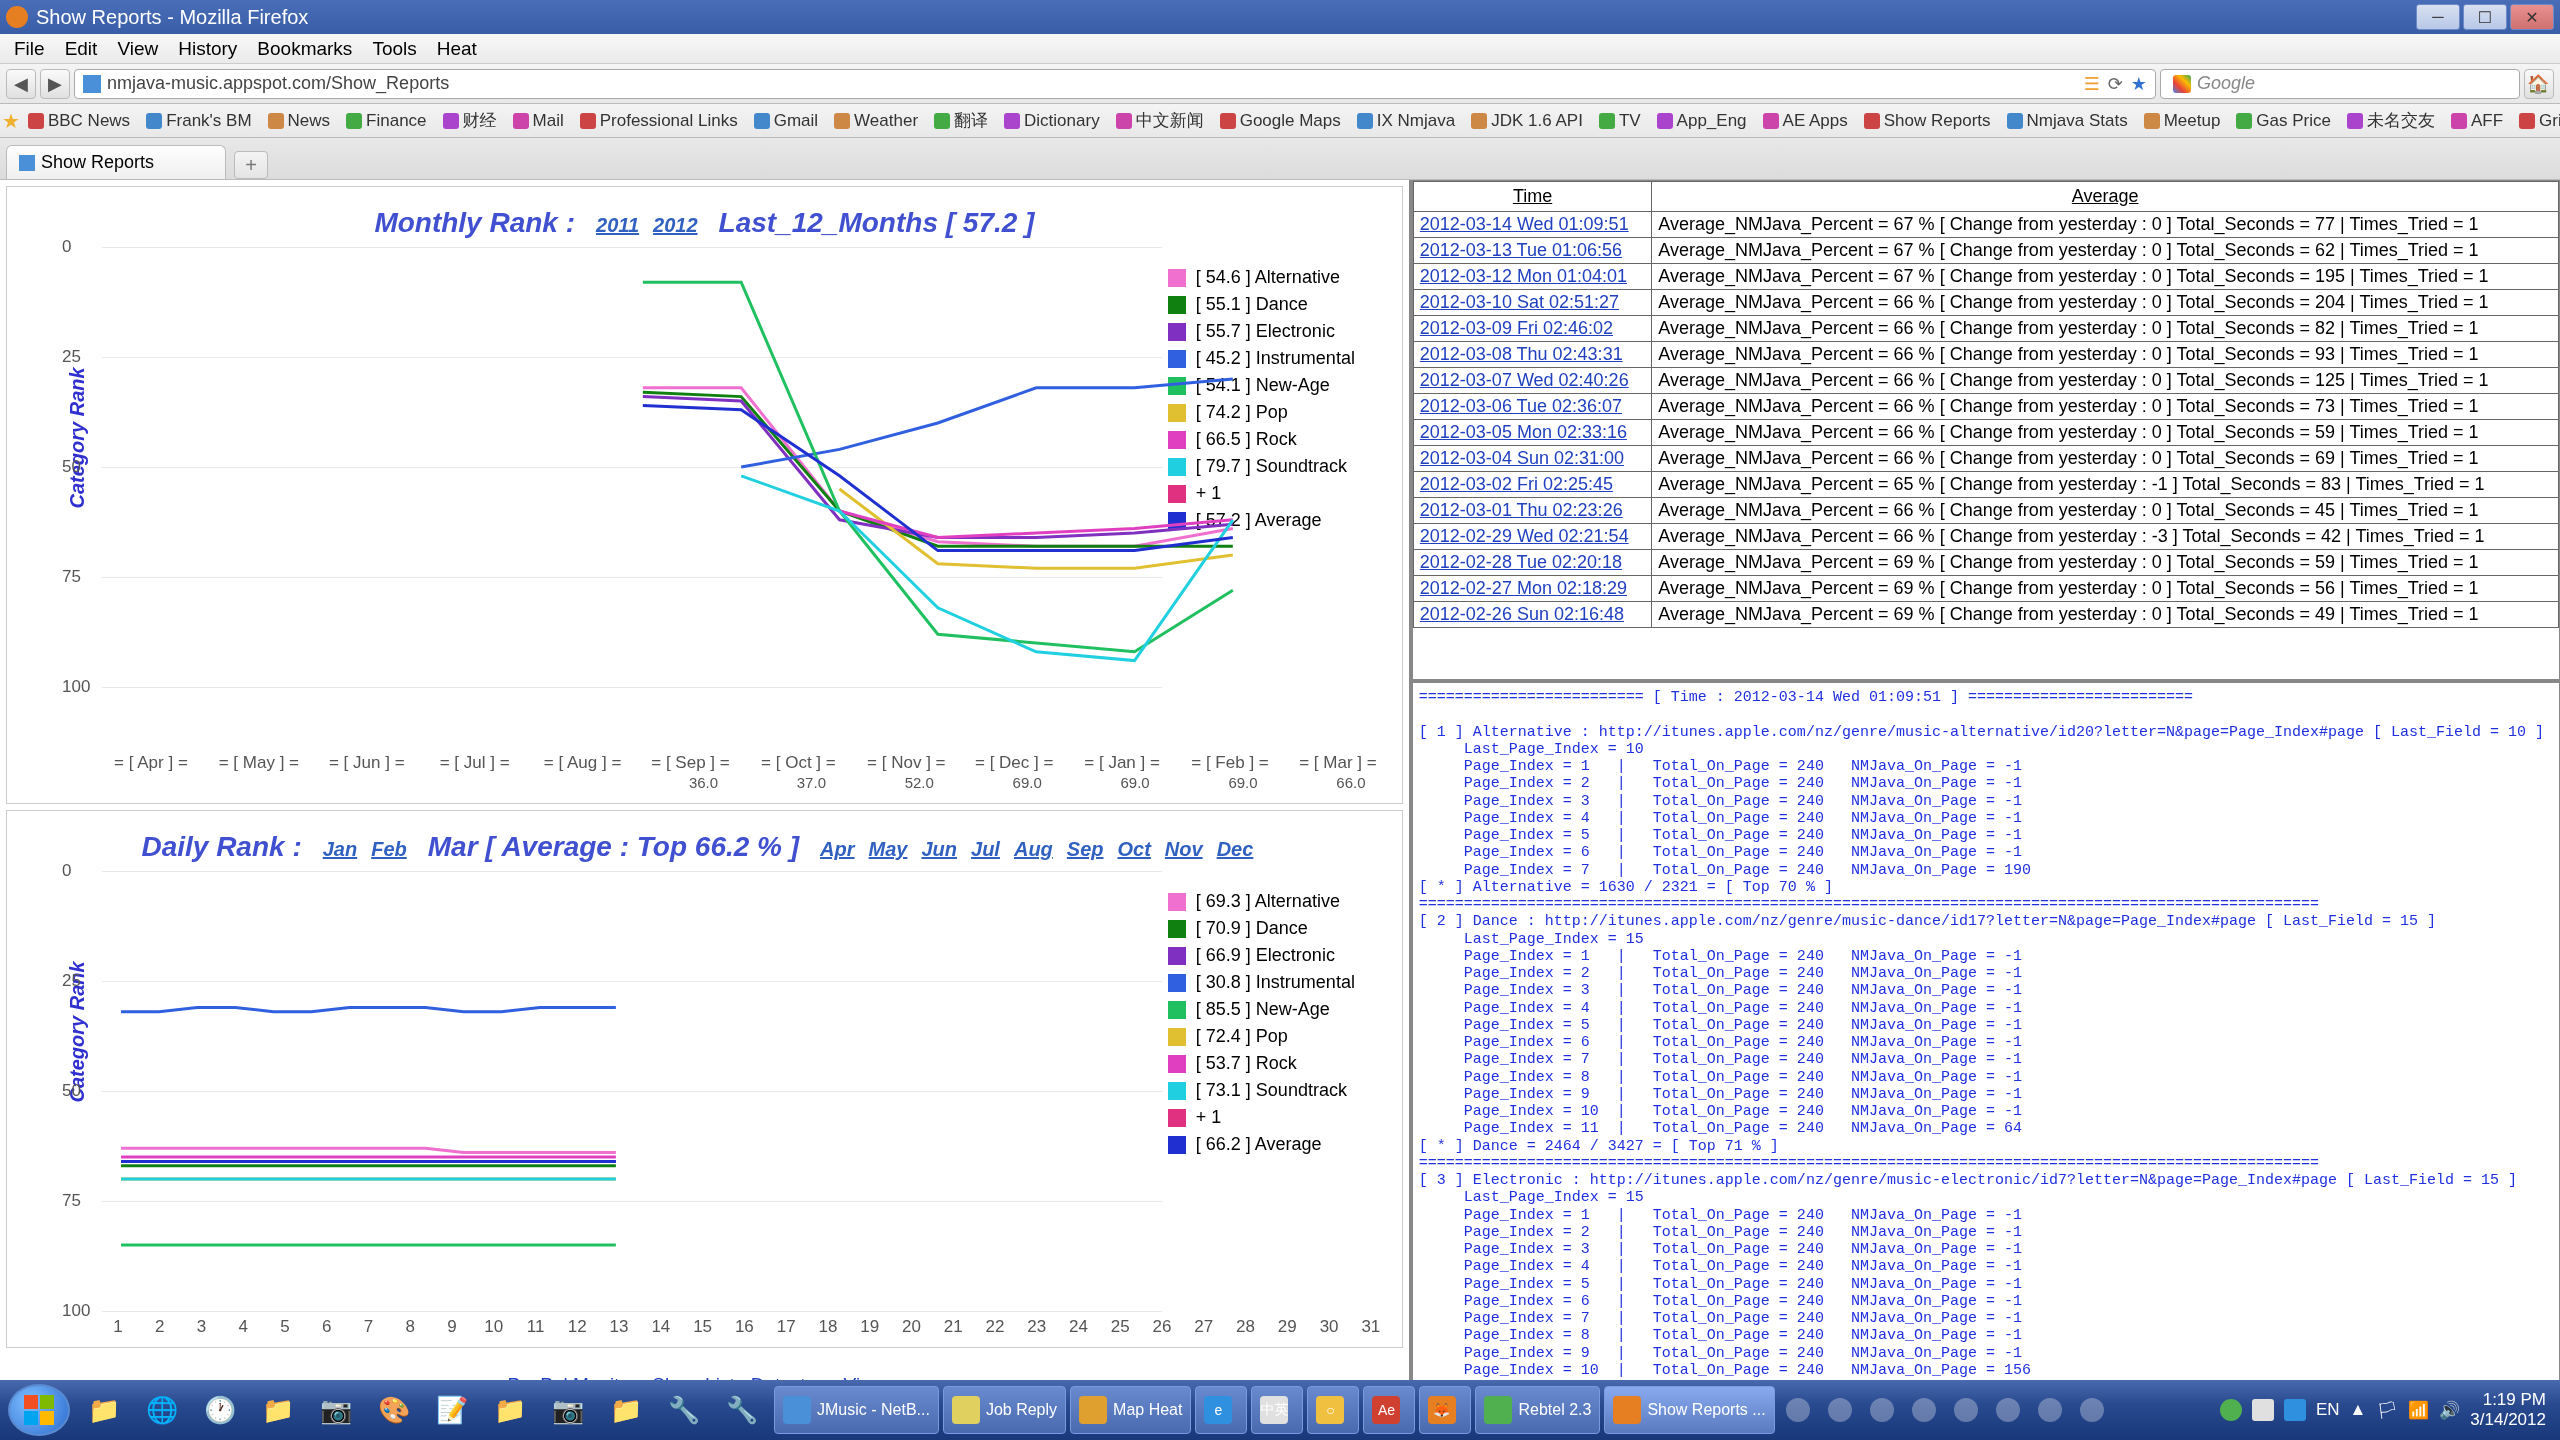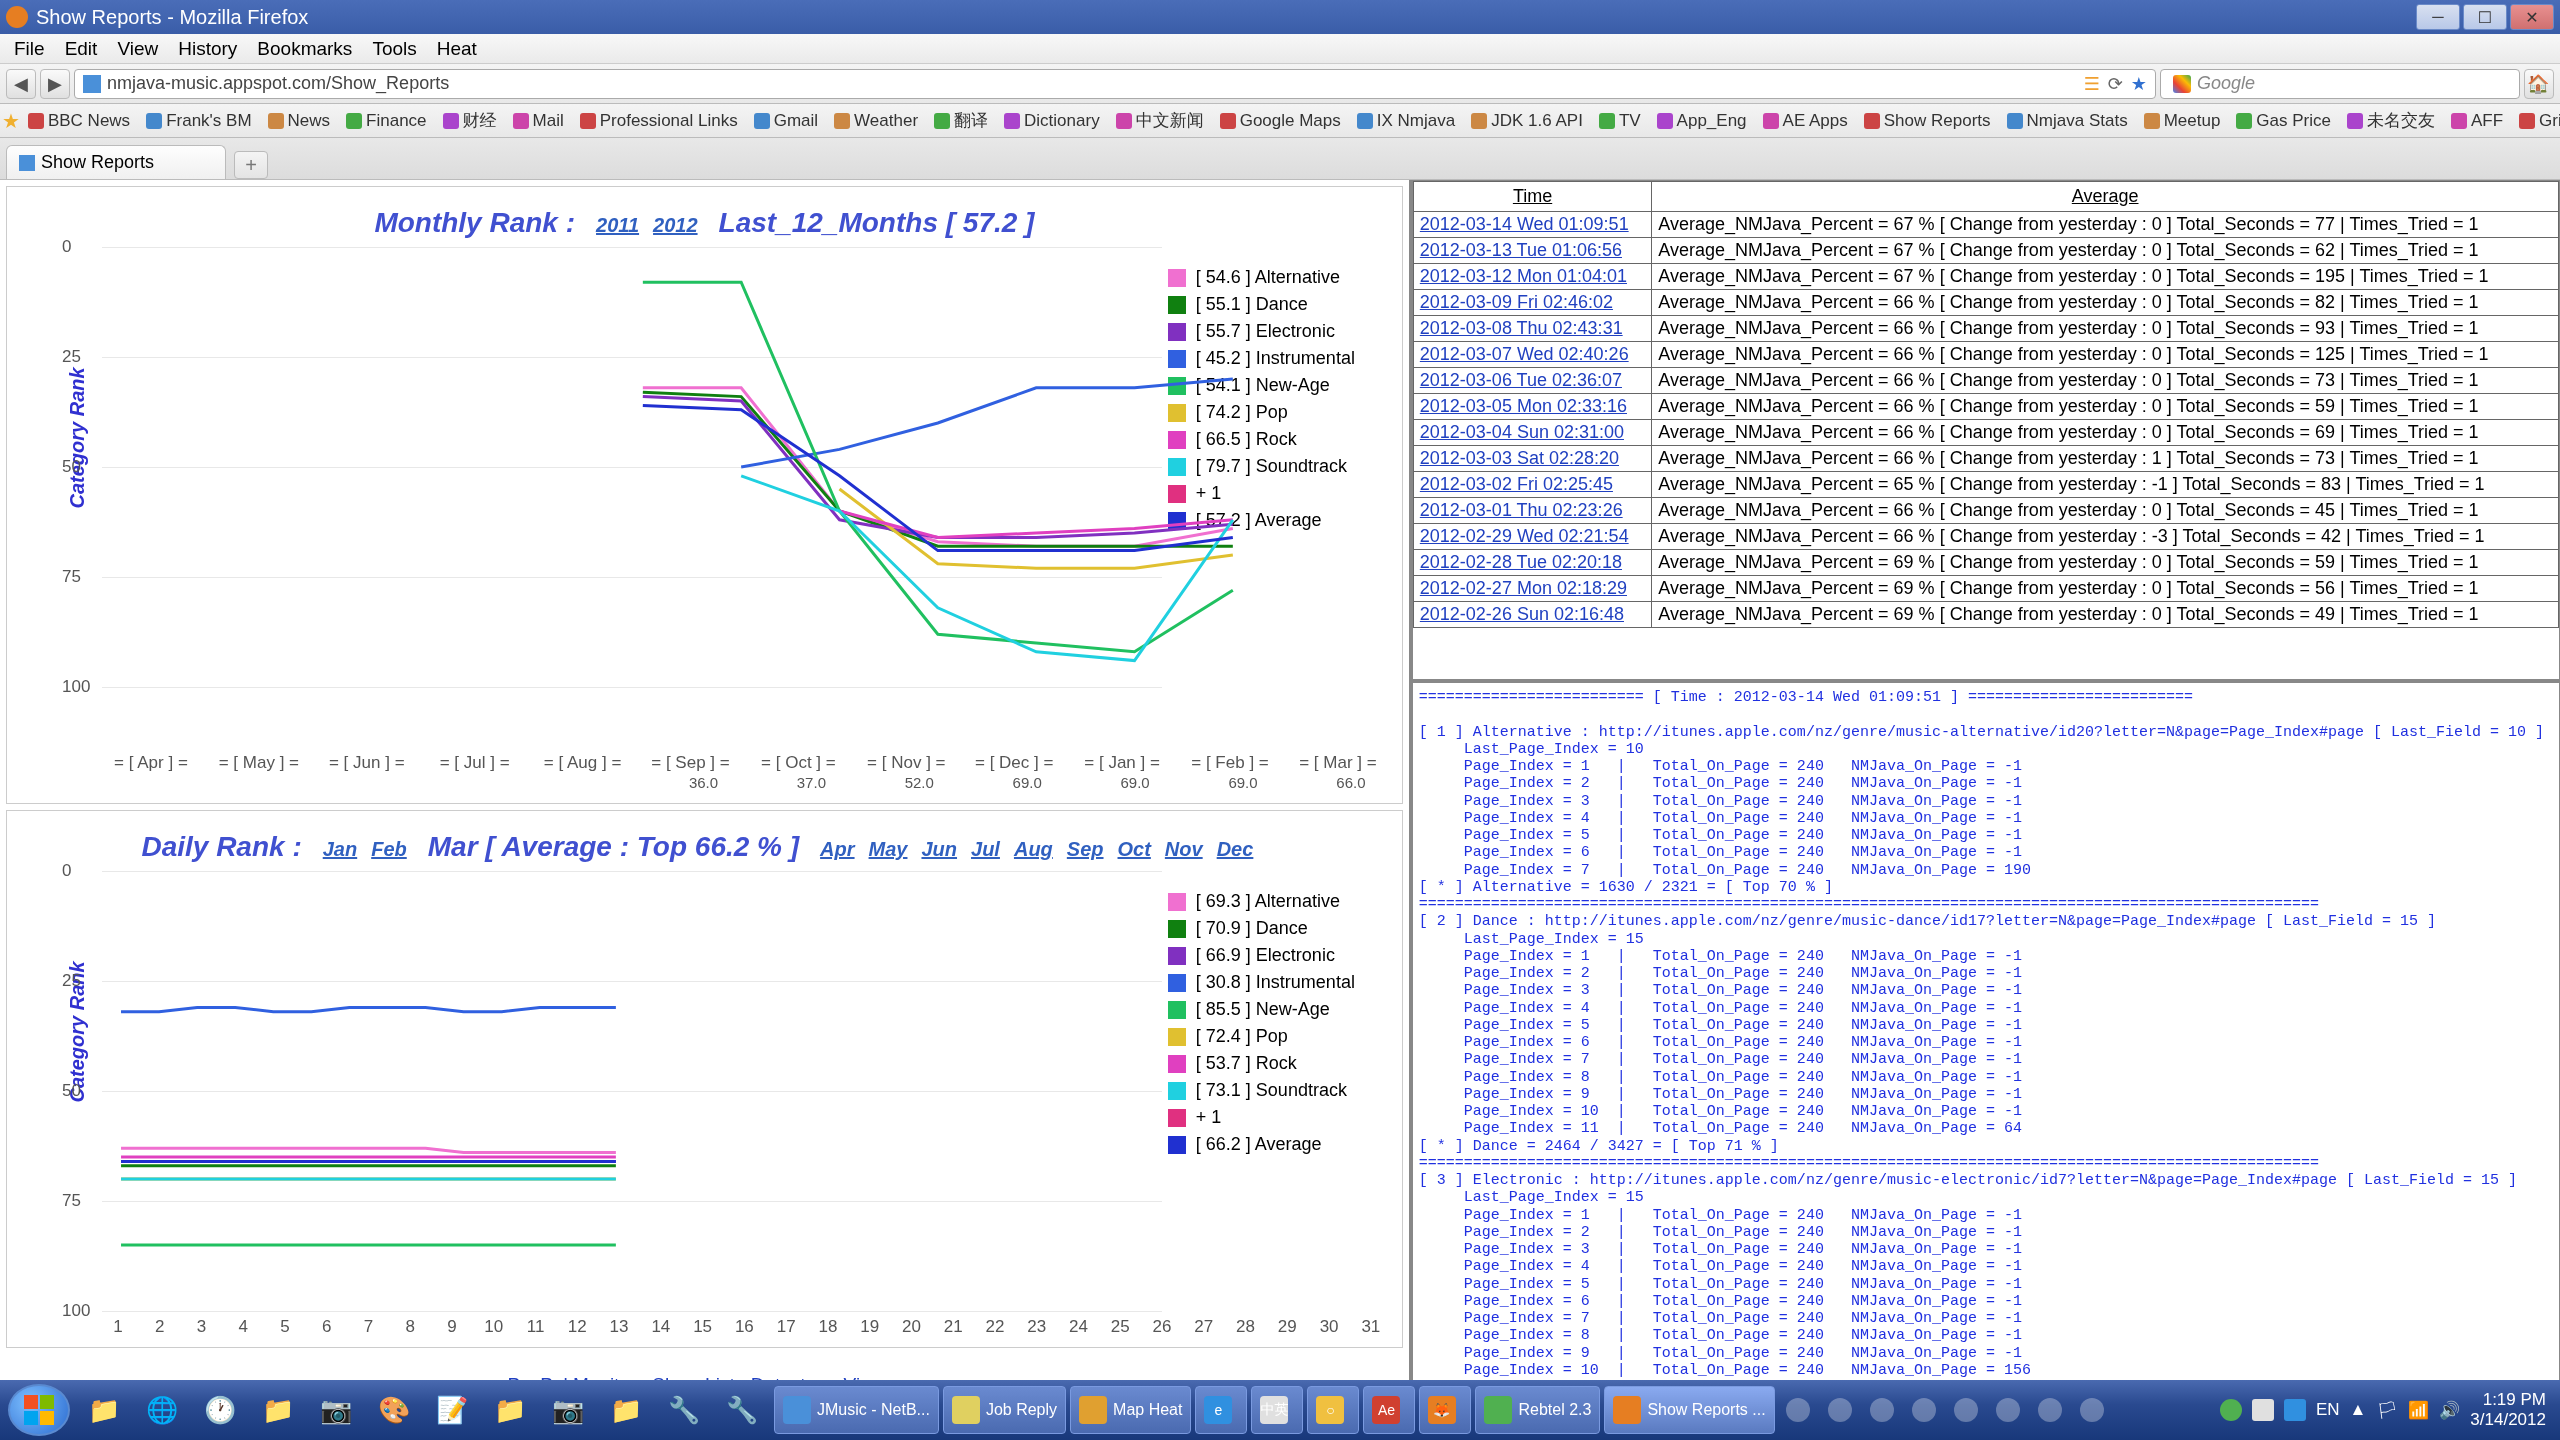--- a/index.html
+++ b/index.html
@@ -454,20 +454,24 @@
             </tr>
             <tr>
               <td class="tm"><a>2012-03-13 Tue 01:06:56</a></td>
               <td>Average_NMJava_Percent = 67 % [ Change from yesterday : 0 ] Total_Seconds = 62 | Times_Tried = 1</td>
             </tr>
             <tr>
               <td class="tm"><a>2012-03-12 Mon 01:04:01</a></td>
               <td>Average_NMJava_Percent = 67 % [ Change from yesterday : 0 ] Total_Seconds = 195 | Times_Tried = 1</td>
             </tr>
             <tr>
+              <td class="tm"><a>2012-03-10 Sat 02:51:27</a></td>
+              <td>Average_NMJava_Percent = 66 % [ Change from yesterday : 0 ] Total_Seconds = 204 | Times_Tried = 1</td>
+            </tr>
+            <tr>
               <td class="tm"><a>2012-03-09 Fri 02:46:02</a></td>
               <td>Average_NMJava_Percent = 66 % [ Change from yesterday : 0 ] Total_Seconds = 82 | Times_Tried = 1</td>
             </tr>
             <tr>
               <td class="tm"><a>2012-03-08 Thu 02:43:31</a></td>
               <td>Average_NMJava_Percent = 66 % [ Change from yesterday : 0 ] Total_Seconds = 93 | Times_Tried = 1</td>
             </tr>
             <tr>
               <td class="tm"><a>2012-03-07 Wed 02:40:26</a></td>
               <td>Average_NMJava_Percent = 66 % [ Change from yesterday : 0 ] Total_Seconds = 125 | Times_Tried = 1</td>
@@ -476,24 +480,20 @@
               <td class="tm"><a>2012-03-06 Tue 02:36:07</a></td>
               <td>Average_NMJava_Percent = 66 % [ Change from yesterday : 0 ] Total_Seconds = 73 | Times_Tried = 1</td>
             </tr>
             <tr>
               <td class="tm"><a>2012-03-05 Mon 02:33:16</a></td>
               <td>Average_NMJava_Percent = 66 % [ Change from yesterday : 0 ] Total_Seconds = 59 | Times_Tried = 1</td>
             </tr>
             <tr>
               <td class="tm"><a>2012-03-04 Sun 02:31:00</a></td>
               <td>Average_NMJava_Percent = 66 % [ Change from yesterday : 0 ] Total_Seconds = 69 | Times_Tried = 1</td>
-            </tr>
-            <tr>
-              <td class="tm"><a>2012-03-03 Sat 02:28:20</a></td>
-              <td>Average_NMJava_Percent = 66 % [ Change from yesterday : 1 ] Total_Seconds = 73 | Times_Tried = 1</td>
             </tr>
             <tr>
               <td class="tm"><a>2012-03-02 Fri 02:25:45</a></td>
               <td>Average_NMJava_Percent = 65 % [ Change from yesterday : -1 ] Total_Seconds = 83 | Times_Tried = 1</td>
             </tr>
             <tr>
               <td class="tm"><a>2012-03-01 Thu 02:23:26</a></td>
               <td>Average_NMJava_Percent = 66 % [ Change from yesterday : 0 ] Total_Seconds = 45 | Times_Tried = 1</td>
             </tr>
             <tr>

